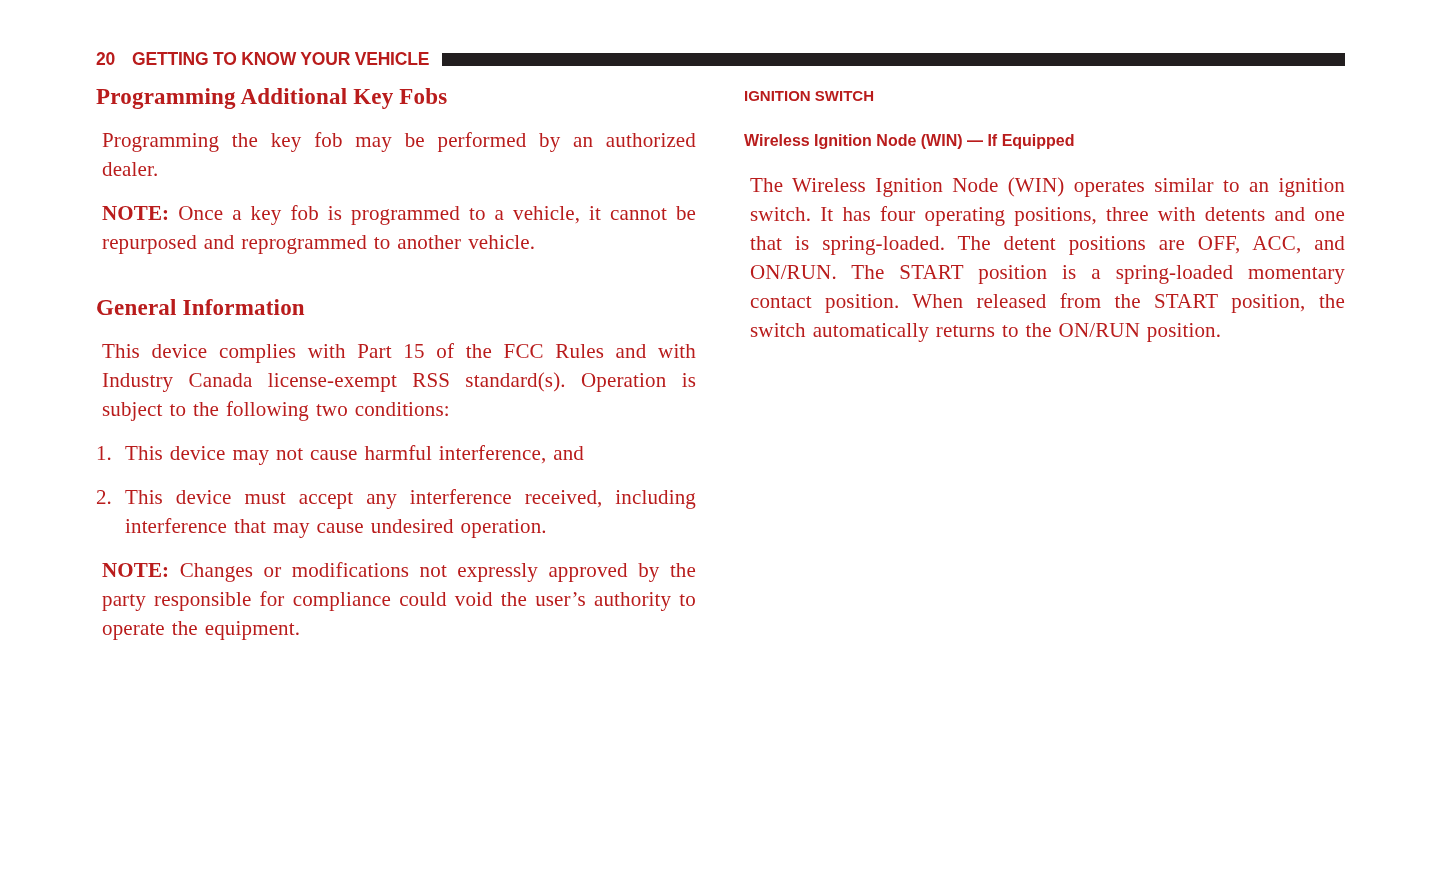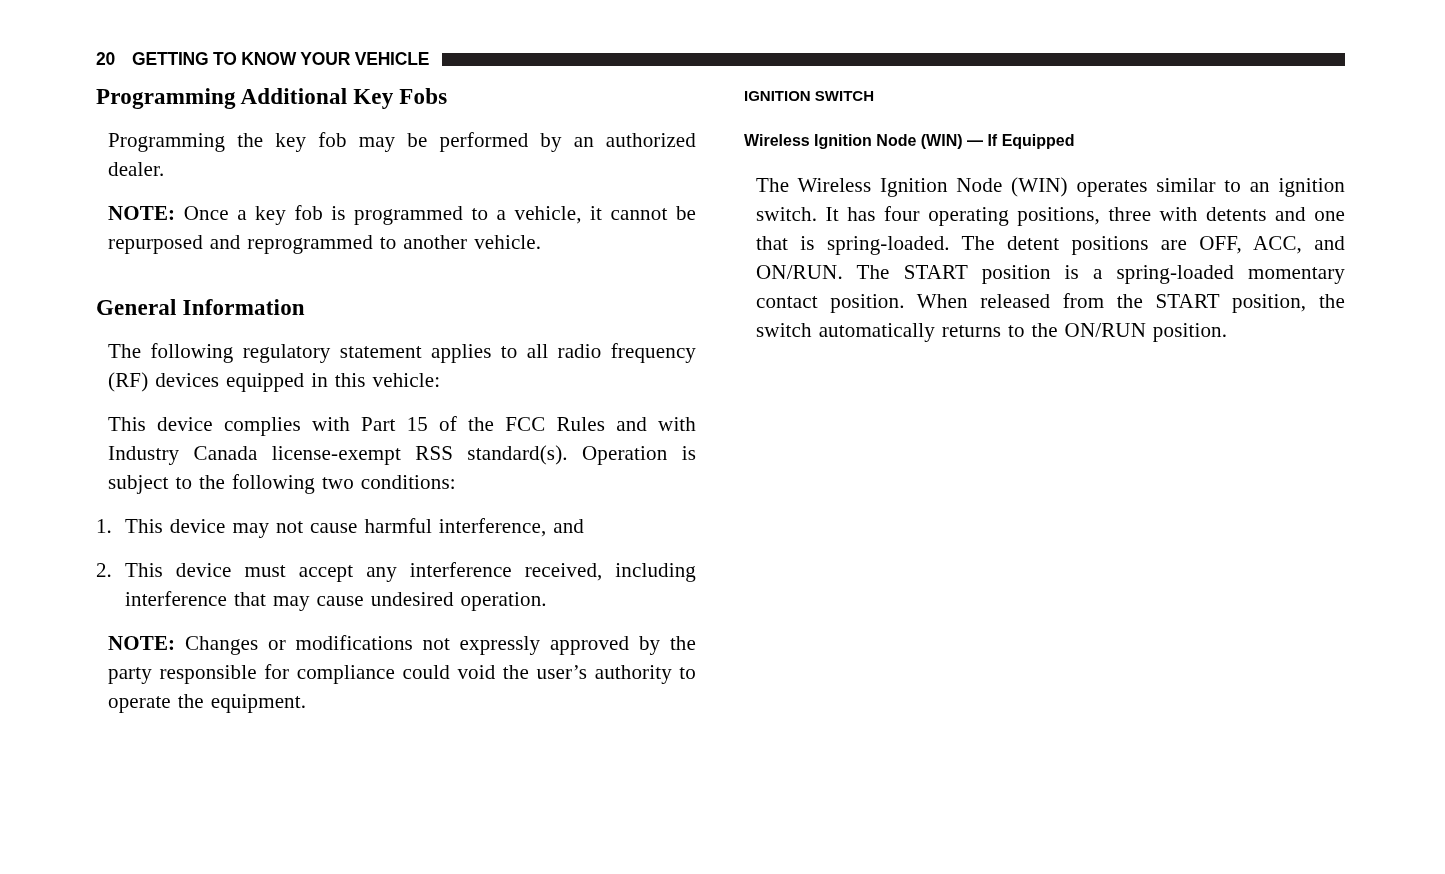--- a/index.html
+++ b/index.html
@@ -2,21 +2,21 @@
 <html><head>
 <meta charset="utf-8">
 <style>
   * { box-sizing: border-box; }
   html, body { margin: 0; padding: 0; background: #ffffff; }
   .page {
     position: relative;
     width: 1445px;
     height: 874px;
     background: #ffffff;
-    color: #000000;
+    color: #b91c1c;
     overflow: hidden;
   }
 
   
   .header {
     position: absolute;
     left: 96px;
     top: 50px;
     width: 1249px; 
     height: 18px;
@@ -71,21 +71,21 @@
   .h-sans-2 {
     font-family: "Liberation Sans", sans-serif;
     font-weight: 700;
     font-size: 16px;
     line-height: 24px;
     margin: 0 0 18px 0;
   }
 
   
   .p {
-    margin: 0 0 15px 12px;
+    margin: 0 0 15px 6px;
     text-align: justify;
     letter-spacing: 0.15px;
     word-spacing: 1.5px;
   }
   .note-label { font-weight: 700; }
 
   
   .olist { margin: 0 0 0 0; }
   .li {
     display: flex;
@@ -116,21 +116,20 @@
   <div class="col col-left">
 
     <div class="h-serif">Programming Additional Key Fobs</div>
 
     <p class="p">Programming the key fob may be performed by an authorized dealer.</p>
 
     <p class="p"><span class="note-label">NOTE:</span> <span>Once a key fob is programmed to a vehicle, it cannot be repurposed and reprogrammed to another vehicle.</span></p>
 
     <div class="h-serif mt">General Information</div>
 
-    <p class="p">The following regulatory statement applies to all radio frequency (RF) devices equipped in this vehicle:</p>
 
     <p class="p">This device complies with Part 15 of the FCC Rules and with Industry Canada license-exempt RSS standard(s). Operation is subject to the following two conditions:</p>
 
     <div class="olist">
       <div class="li">
         <span class="li-num">1.</span>
         <span class="li-text">This device may not cause harmful interference, and</span>
       </div>
       <div class="li">
         <span class="li-num">2.</span>

